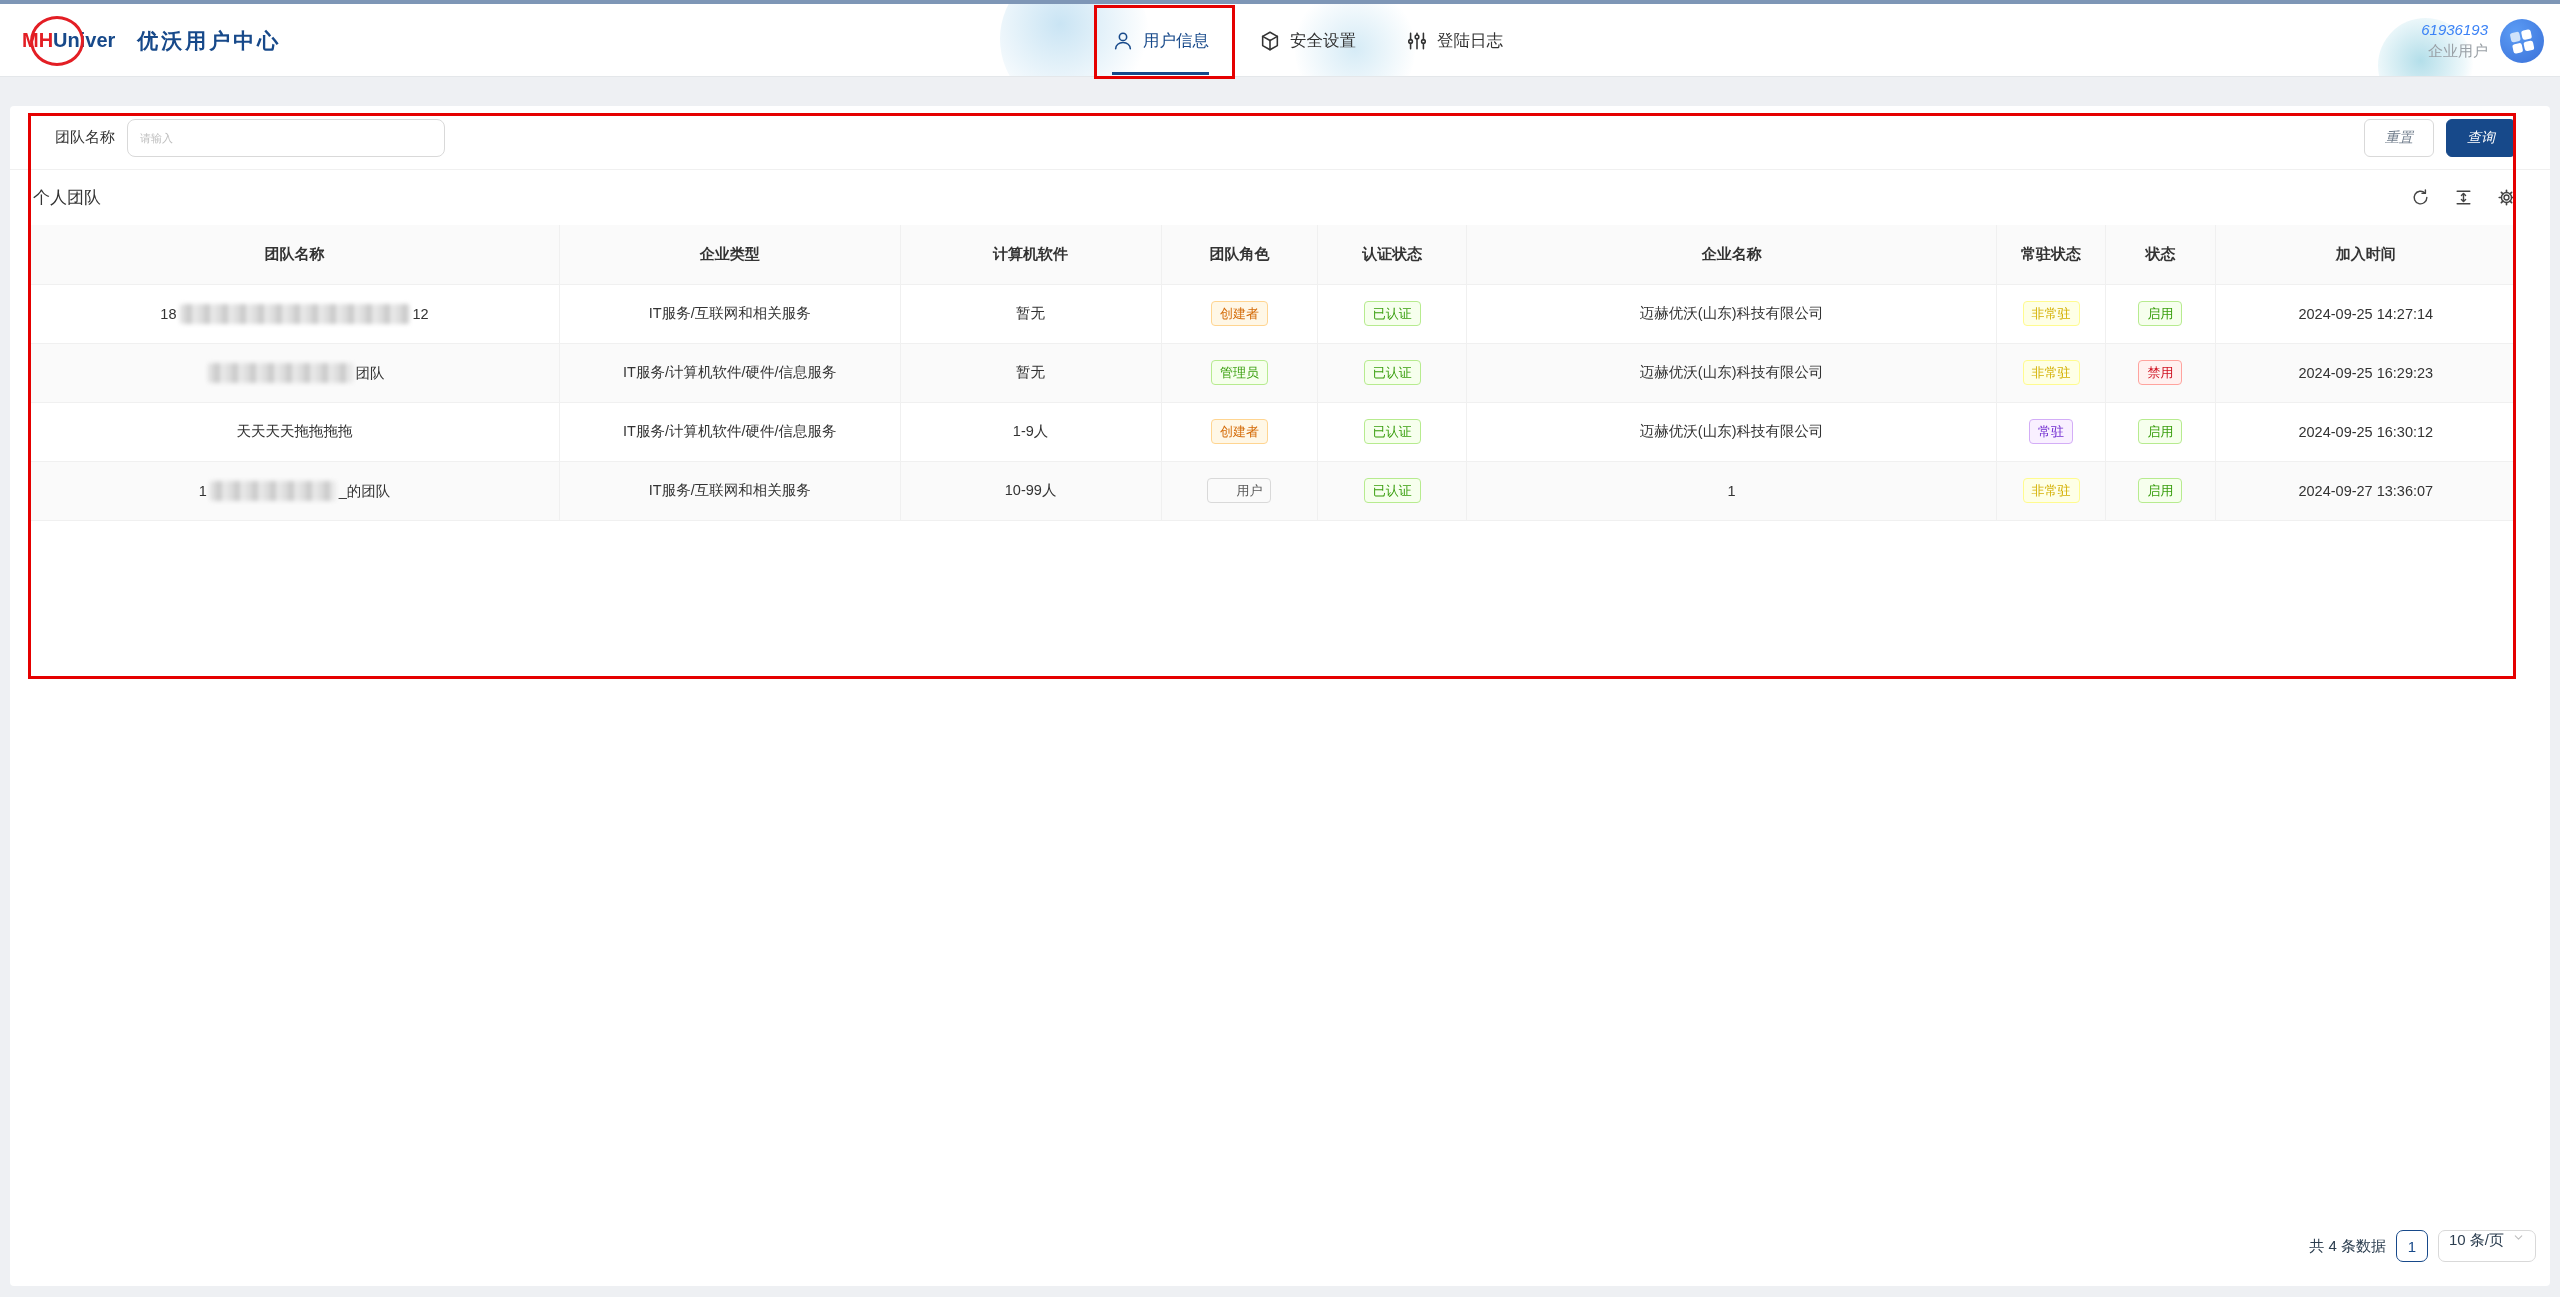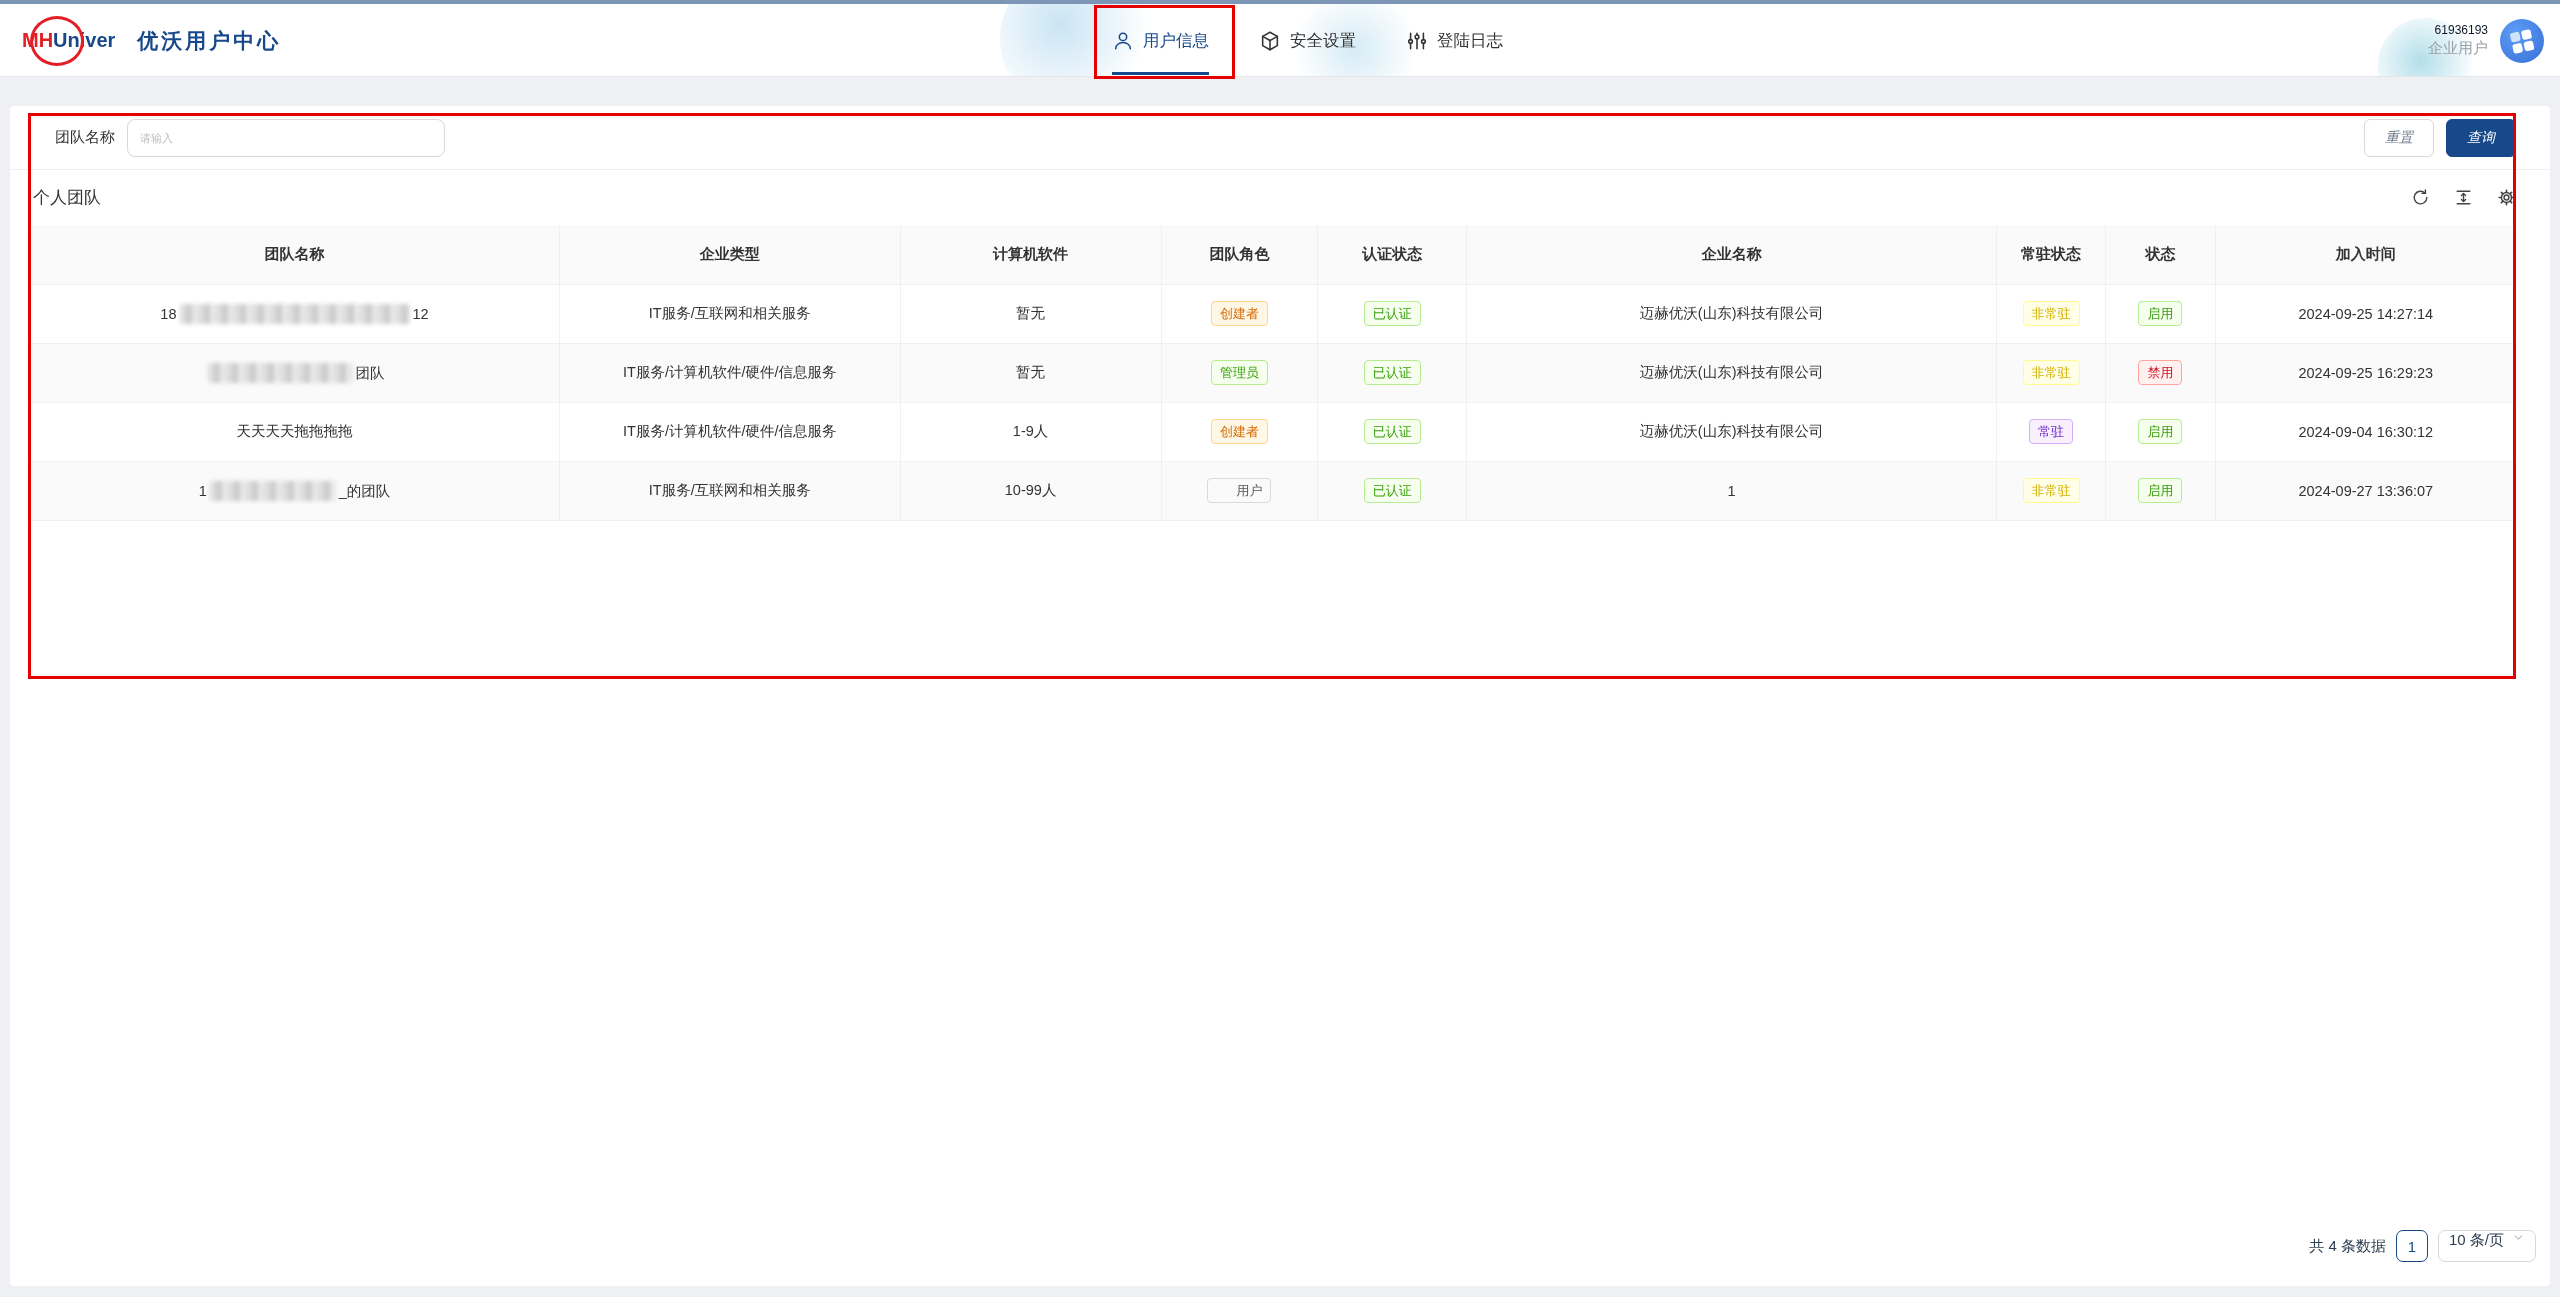--- a/index.html
+++ b/index.html
@@ -31,21 +31,21 @@
   .tabs { position:absolute; left:1112px; top:0; height:73px; display:flex; align-items:center; gap:50px; z-index:2; }
   .tab { position:relative; display:flex; align-items:center; gap:9px; height:73px;
     font-size:16.5px; color:#333; cursor:pointer; }
   .tab svg { width:22px; height:22px; stroke:#333; fill:none; stroke-width:1.7; stroke-linecap:round; stroke-linejoin:round; }
   .tab.active { color:#17498a; }
   .tab.active svg { stroke:#17498a; }
   .tab.active::after { content:""; position:absolute; left:0; bottom:2px; width:100%; height:3px; background:#17498a; }
 
   .user-info { position:absolute; right:16px; top:0; height:73px; display:flex; align-items:center; gap:12px; z-index:2; }
   .user-text { text-align:right; line-height:1.35; }
-  .user-id { font-size:12px; color:#0f172a; }
+  .user-id { font-size:15px; color:#3b82f6;font-style:italic; }
   .user-type { font-size:15px; color:#9aa0a6; }
   .avatar { width:44px; height:44px; border-radius:50%;
     background:radial-gradient(circle at 35% 30%, #5b9cf5, #3a70d8); display:flex; align-items:center; justify-content:center; }
 
   
   .card { position:absolute; left:10px; right:10px; top:106px; bottom:11px; background:#fff; border-radius:4px; z-index:1; }
 
   .filter-row { display:flex; align-items:center; height:64px; padding:0 34px 0 45px;
     border-bottom:1px solid #f0f0f0; }
   .filter-label { font-size:15px; color:#333; margin-right:12px; white-space:nowrap; }
@@ -236,21 +236,21 @@
         </tr>
         <tr>
           <td><span>天天天天拖拖拖拖</span></td>
           <td>IT服务/计算机软件/硬件/信息服务</td>
           <td>1-9人</td>
           <td><span class="tag" style="color: rgb(212, 107, 8); background: rgb(255, 247, 230); border-color: rgb(255, 213, 145);">创建者</span></td>
           <td><span class="tag" style="color: rgb(56, 158, 13); background: rgb(246, 255, 237); border-color: rgb(183, 235, 143);">已认证</span></td>
           <td>迈赫优沃(山东)科技有限公司</td>
           <td><span class="tag" style="color: rgb(114, 46, 209); background: rgb(249, 240, 255); border-color: rgb(211, 173, 247);">常驻</span></td>
           <td><span class="tag" style="color: rgb(56, 158, 13); background: rgb(246, 255, 237); border-color: rgb(183, 235, 143);">启用</span></td>
-          <td>2024-09-04 16:30:12</td>
+          <td>2024-09-25 16:30:12</td>
         </tr>
         <tr class="striped">
           <td><span>1</span><span class="redact" style="width: 126px;"></span><span>_的团队</span></td>
           <td>IT服务/互联网和相关服务</td>
           <td>10-99人</td>
           <td><span class="tag" style="color: rgb(89, 89, 89); background: rgb(250, 250, 250); border-color: rgb(217, 217, 217); padding-left: 28px;">用户</span></td>
           <td><span class="tag" style="color: rgb(56, 158, 13); background: rgb(246, 255, 237); border-color: rgb(183, 235, 143);">已认证</span></td>
           <td>1</td>
           <td><span class="tag" style="color: rgb(212, 177, 6); background: rgb(254, 255, 230); border-color: rgb(255, 251, 143);">非常驻</span></td>
           <td><span class="tag" style="color: rgb(56, 158, 13); background: rgb(246, 255, 237); border-color: rgb(183, 235, 143);">启用</span></td>

